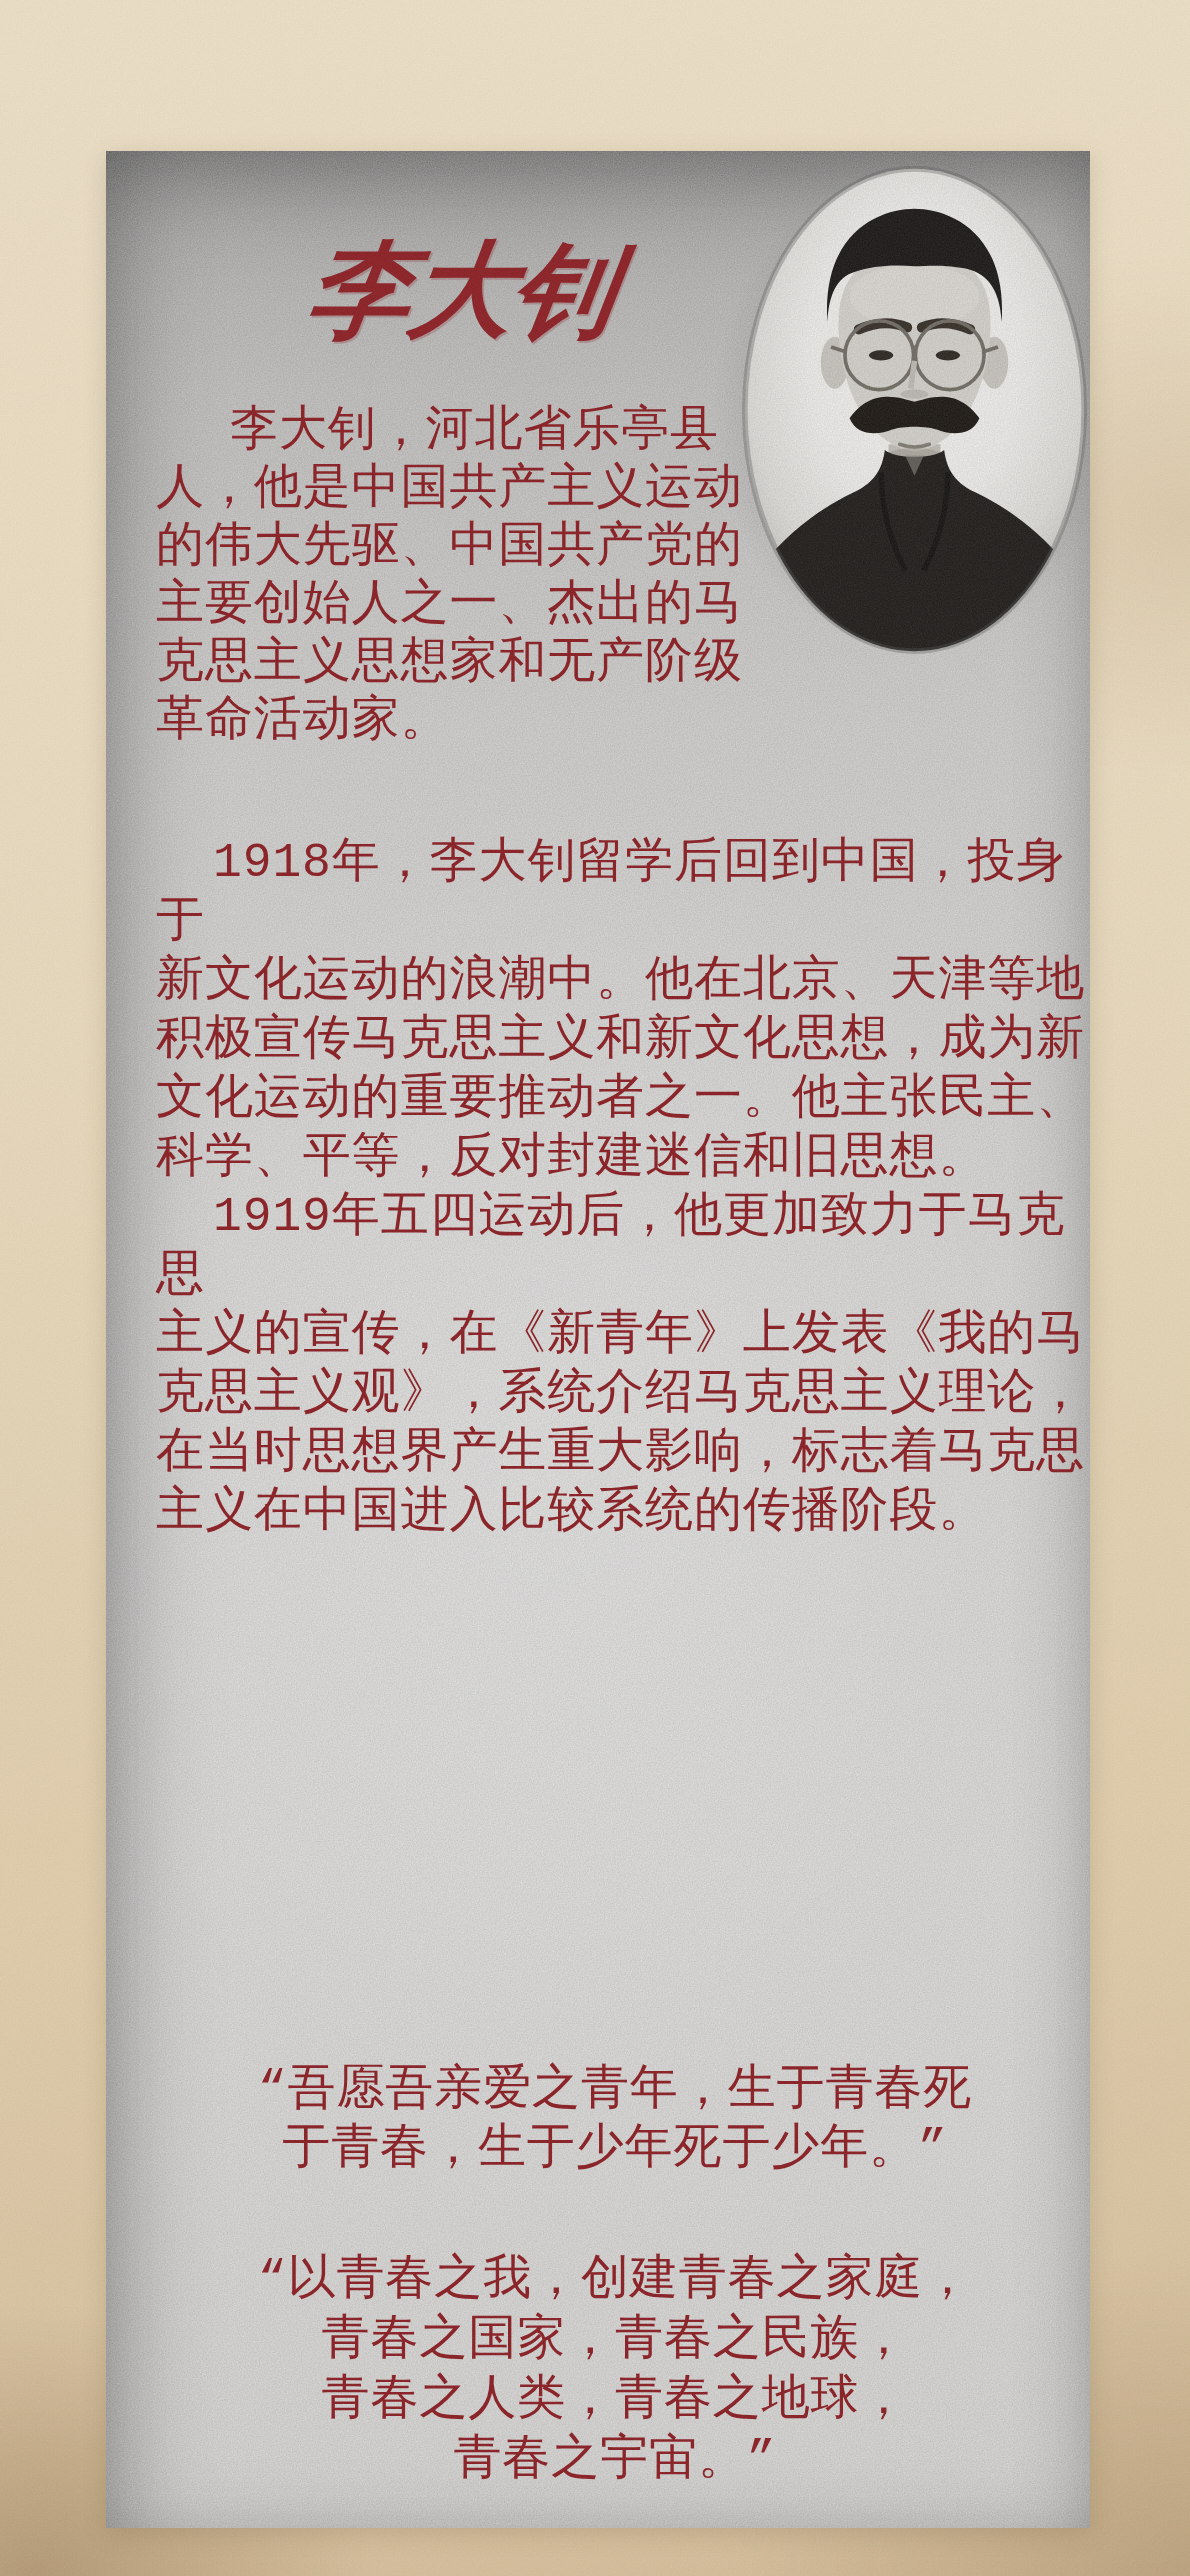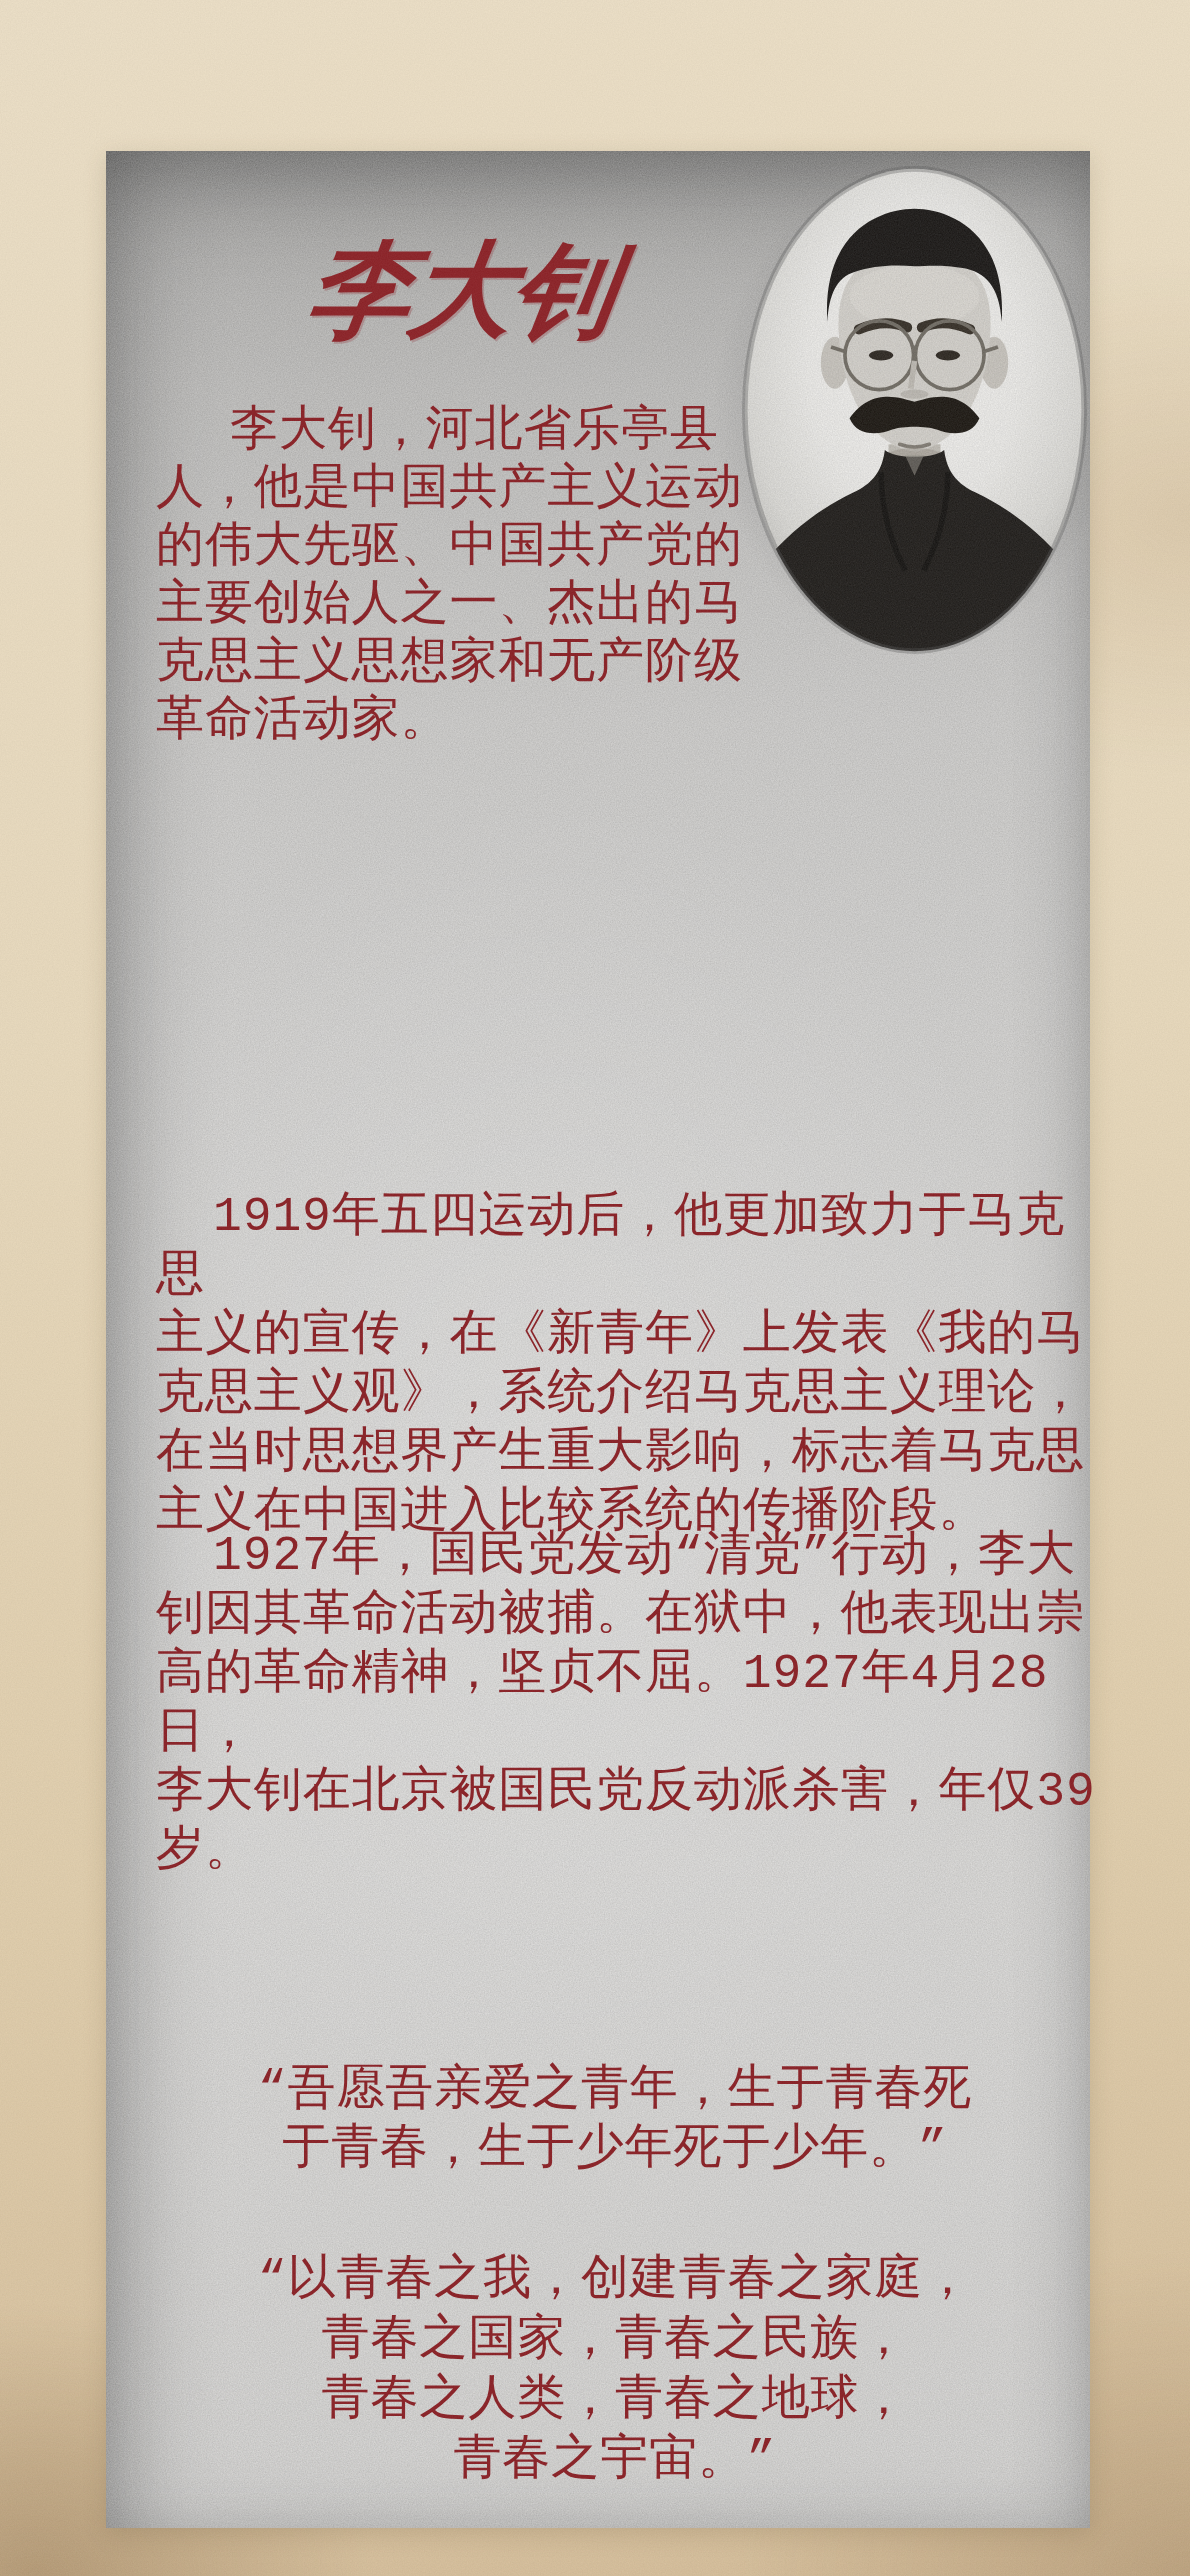--- a/index.html
+++ b/index.html
@@ -126,30 +126,30 @@
       <ellipse cx="186" cy="263" rx="183" ry="260" fill="none" stroke="rgba(90,90,90,0.35)" stroke-width="6"></ellipse>
     </svg>
   </div>
 
   <p class="para p1">李大钊，河北省乐亭县
 人，他是中国共产主义运动
 的伟大先驱、中国共产党的
 主要创始人之一、杰出的马
 克思主义思想家和无产阶级
 革命活动家。</p>
+  <p class="para p2">1918年，李大钊留学后回到中国，投身于
+新文化运动的浪潮中。他在北京、天津等地
+积极宣传马克思主义和新文化思想，成为新
+文化运动的重要推动者之一。他主张民主、
+科学、平等，反对封建迷信和旧思想。</p>
   <p class="para p3">1919年五四运动后，他更加致力于马克思
 主义的宣传，在《新青年》上发表《我的马
 克思主义观》，系统介绍马克思主义理论，
 在当时思想界产生重大影响，标志着马克思
 主义在中国进入比较系统的传播阶段。</p>
-  <p class="para p4">1927年，国民党发动“清党”行动，李大
-钊因其革命活动被捕。在狱中，他表现出崇
-高的革命精神，坚贞不屈。1927年4月28日，
-李大钊在北京被国民党反动派杀害，年仅39
-岁。</p>
   <p class="quote q2">“以青春之我，创建青春之家庭，
 青春之国家，青春之民族，
 青春之人类，青春之地球，
 青春之宇宙。”</p>
   <p class="quote q1">“吾愿吾亲爱之青年，生于青春死
 于青春，生于少年死于少年。”</p>
 
 </div>
 
 <svg class="noise-svg page-noise" aria-hidden="true" viewBox="0 0 1284 2778" width="1191" height="2576">

